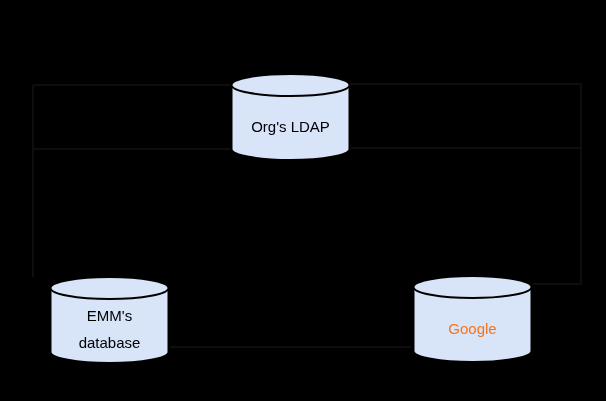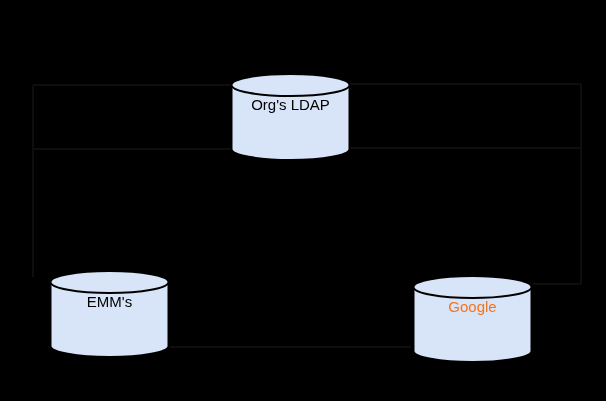--- a/index.html
+++ b/index.html
@@ -22,41 +22,41 @@
     height: 401px;
   }
   .connector-layer path {
     fill: none;
     stroke-width: 2;
   }
   .node {
     position: absolute;
   }
   .node-ldap   { left: 230px; top: 73px;  width: 121px; height: 88px; }
-  .node-emm    { left: 49px;  top: 270px; width: 121px; height: 88px; }
+  .node-emm    { left: 49px;  top: 276px; width: 121px; height: 88px; }
   .node-google { left: 412px; top: 275px; width: 121px; height: 88px; }
   .cyl {
     position: absolute;
     left: 0; top: 0;
     width: 100%;
     height: 100%;
     display: block;
   }
   .cyl path, .cyl ellipse {
     stroke-width: 2;
   }
   .label {
     position: relative;
     box-sizing: border-box;
     height: 100%;
     padding-top: 18px;
     display: flex;
     flex-direction: column;
     align-items: center;
-    justify-content: flex-start;
+    justify-content: center;
     text-align: center;
     font-size: 15px;
     line-height: 27px;
     color: #000000;
   }
 </style>
 </head>
 <body>
 
 <div class="canvas" style="background: rgb(0, 0, 0);">
@@ -82,20 +82,21 @@
     </div>
   </div>
 
   <div class="node node-emm">
     <svg class="cyl" viewBox="0 0 121 88" preserveAspectRatio="none" aria-hidden="true">
       <path d="M1.5 12 L1.5 76 A59 11 0 0 0 119.5 76 L119.5 12" fill="#d8e4f8" stroke="#000000"></path>
       <ellipse cx="60.5" cy="12" rx="59" ry="11" fill="#d8e4f8" stroke="#000000"></ellipse>
     </svg>
     <div class="label" style="color: rgb(0, 0, 0);">
       <div>EMM's</div>
+      <div>database</div>
     </div>
   </div>
 
   <div class="node node-google">
     <svg class="cyl" viewBox="0 0 121 88" preserveAspectRatio="none" aria-hidden="true">
       <path d="M1.5 12 L1.5 76 A59 11 0 0 0 119.5 76 L119.5 12" fill="#d8e4f8" stroke="#000000"></path>
       <ellipse cx="60.5" cy="12" rx="59" ry="11" fill="#d8e4f8" stroke="#000000"></ellipse>
     </svg>
     <div class="label" style="color: #f97316;">
       <div>Google</div>

